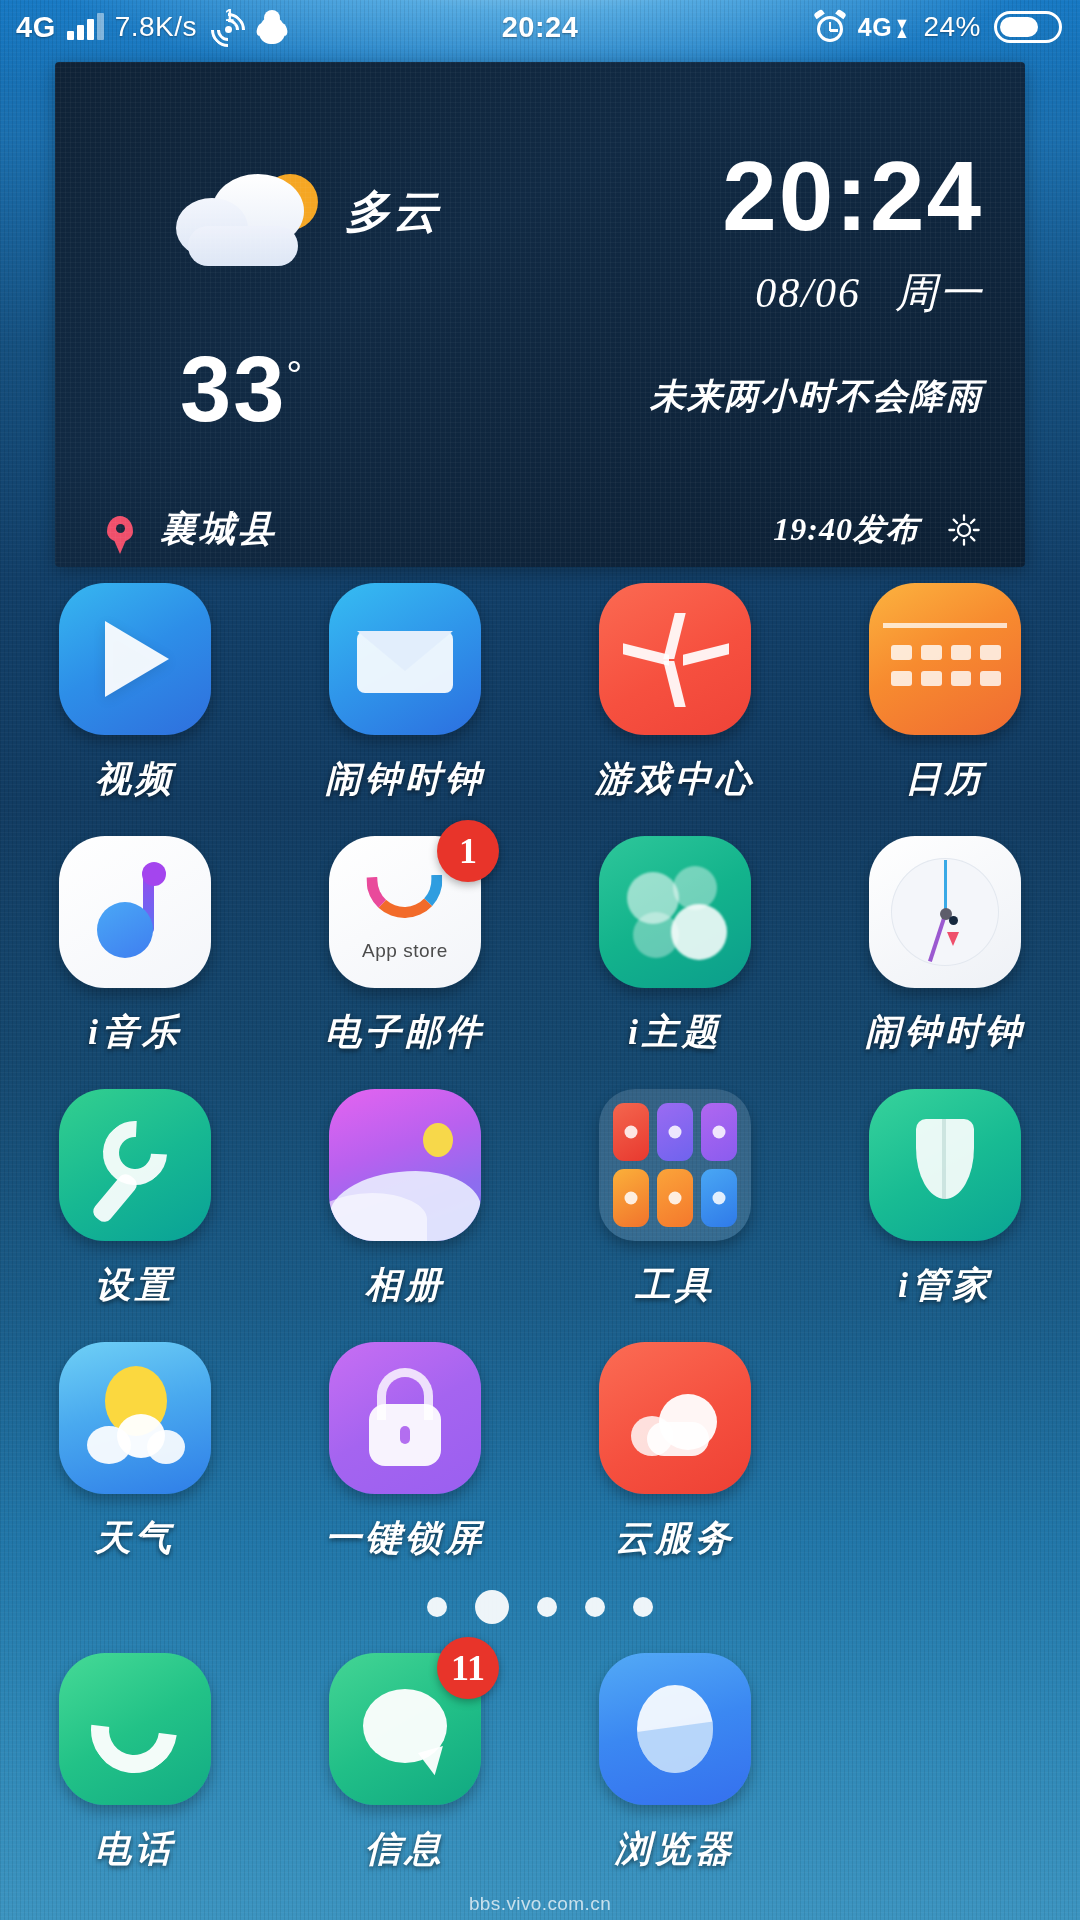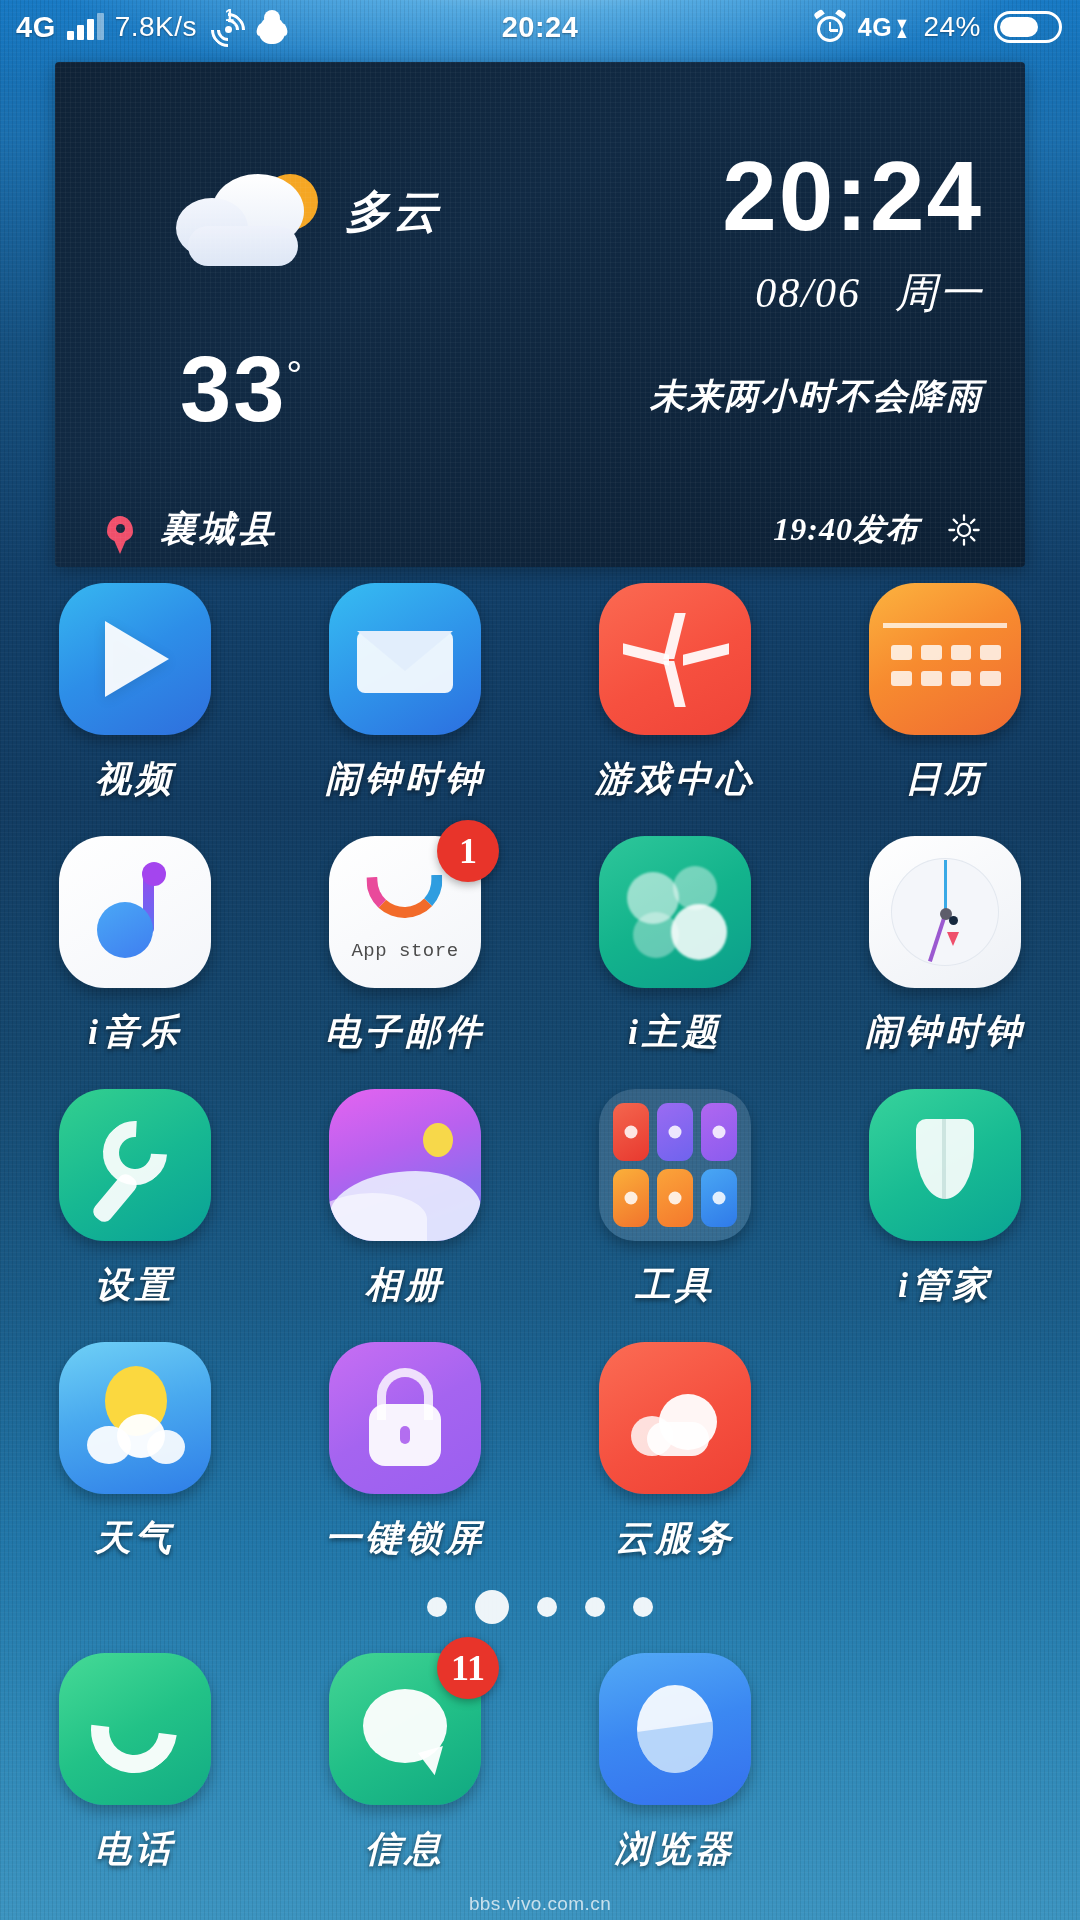--- a/index.html
+++ b/index.html
@@ -250,21 +250,21 @@
   .g-game .b4{ left:24px; top:66px; width:46px; height:11px; transform:skewY(14deg);}
 
   .g-cal{ background:linear-gradient(150deg,#fcb33f 0%,#f78b2f 45%,#f06a32 100%);}
   .g-cal .bar{ position:absolute; left:14px; top:40px; width:124px; height:5px; background:rgba(255,255,255,.75);}
   .g-cal .dots{ position:absolute; left:22px; top:62px; width:110px; display:grid; grid-template-columns:repeat(4,1fr); gap:11px 9px;}
   .g-cal .dots i{ display:block; height:15px; background:rgba(255,255,255,.8); border-radius:3px;}
   .g-music{ background:linear-gradient(150deg,#ffffff 0%,#f4f6fa 100%);}
   .g-music .note{ position:absolute; left:38px; top:66px; width:56px;height:56px; border-radius:50%; background:linear-gradient(150deg,#4aa8f6 0%,#3f7ef0 100%);}
   .g-music .stem{ position:absolute; left:84px; top:30px; width:11px;height:68px; background:linear-gradient(180deg,#9d47ee 0%,#5b73f2 100%); border-radius:5px;}
   .g-music .flag{ position:absolute; left:83px; top:26px; width:24px;height:24px; border-radius:50%; background:#a445ee;}
-  .g-store{ background:linear-gradient(150deg,#ffffff 0%,#f3f5f9 100%);font-family:Liberation Mono, monospace;}
+  .g-store{ background:linear-gradient(150deg,#ffffff 0%,#f3f5f9 100%);}
   .g-store .smile{
     position:absolute; left:38px; top:40px; width:76px; height:42px;
     border-bottom:11px solid #f26b2a; border-radius:0 0 40px 40px;
     border-left:11px solid #e94a9b; border-right:11px solid #2f9de0;
     border-top:0; transform:rotate(-2deg);
   }
   .g-store .txt{ position:absolute; left:0; right:0; top:104px; text-align:center; font-size:19px; color:#4c4c4c; letter-spacing:.5px;}
   .g-theme{ background:linear-gradient(150deg,#2ec79a 0%,#13b38c 50%,#0b9d8c 100%);}
   .g-theme .b{ position:absolute; border-radius:50%; background:rgba(255,255,255,.55); filter:blur(1px);}
   .g-theme .b1{ left:28px; top:36px; width:52px;height:52px;}

